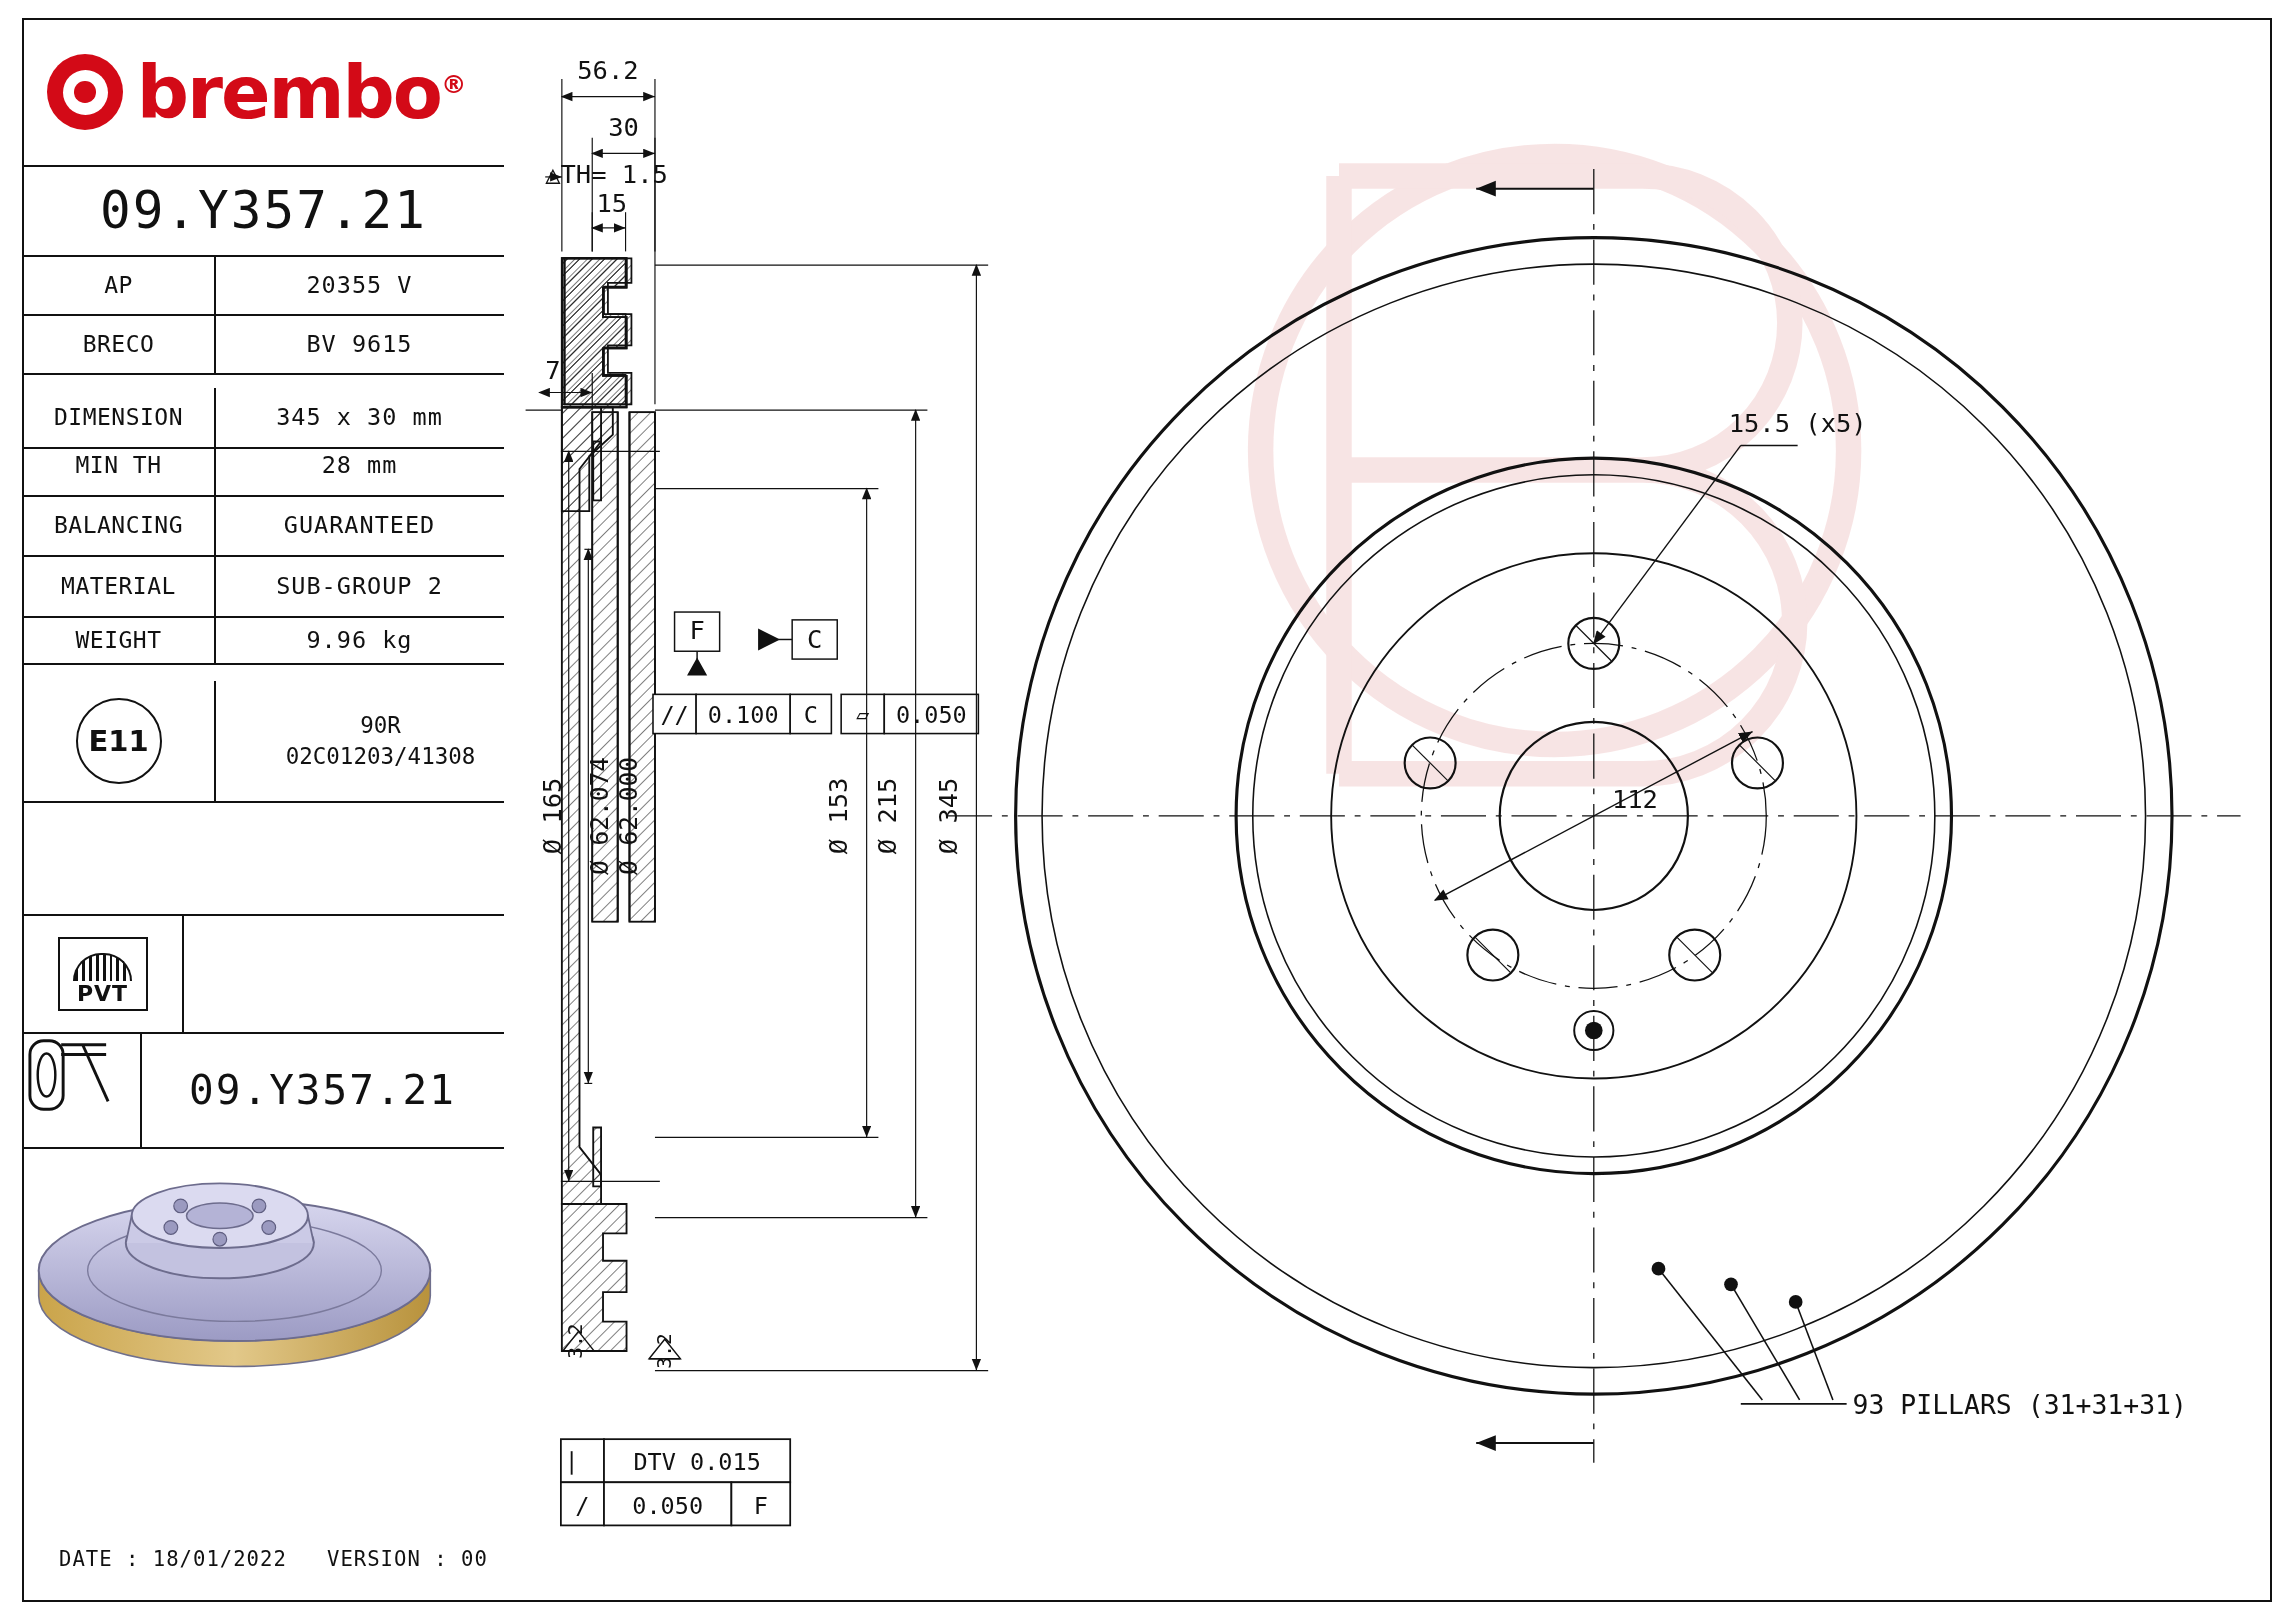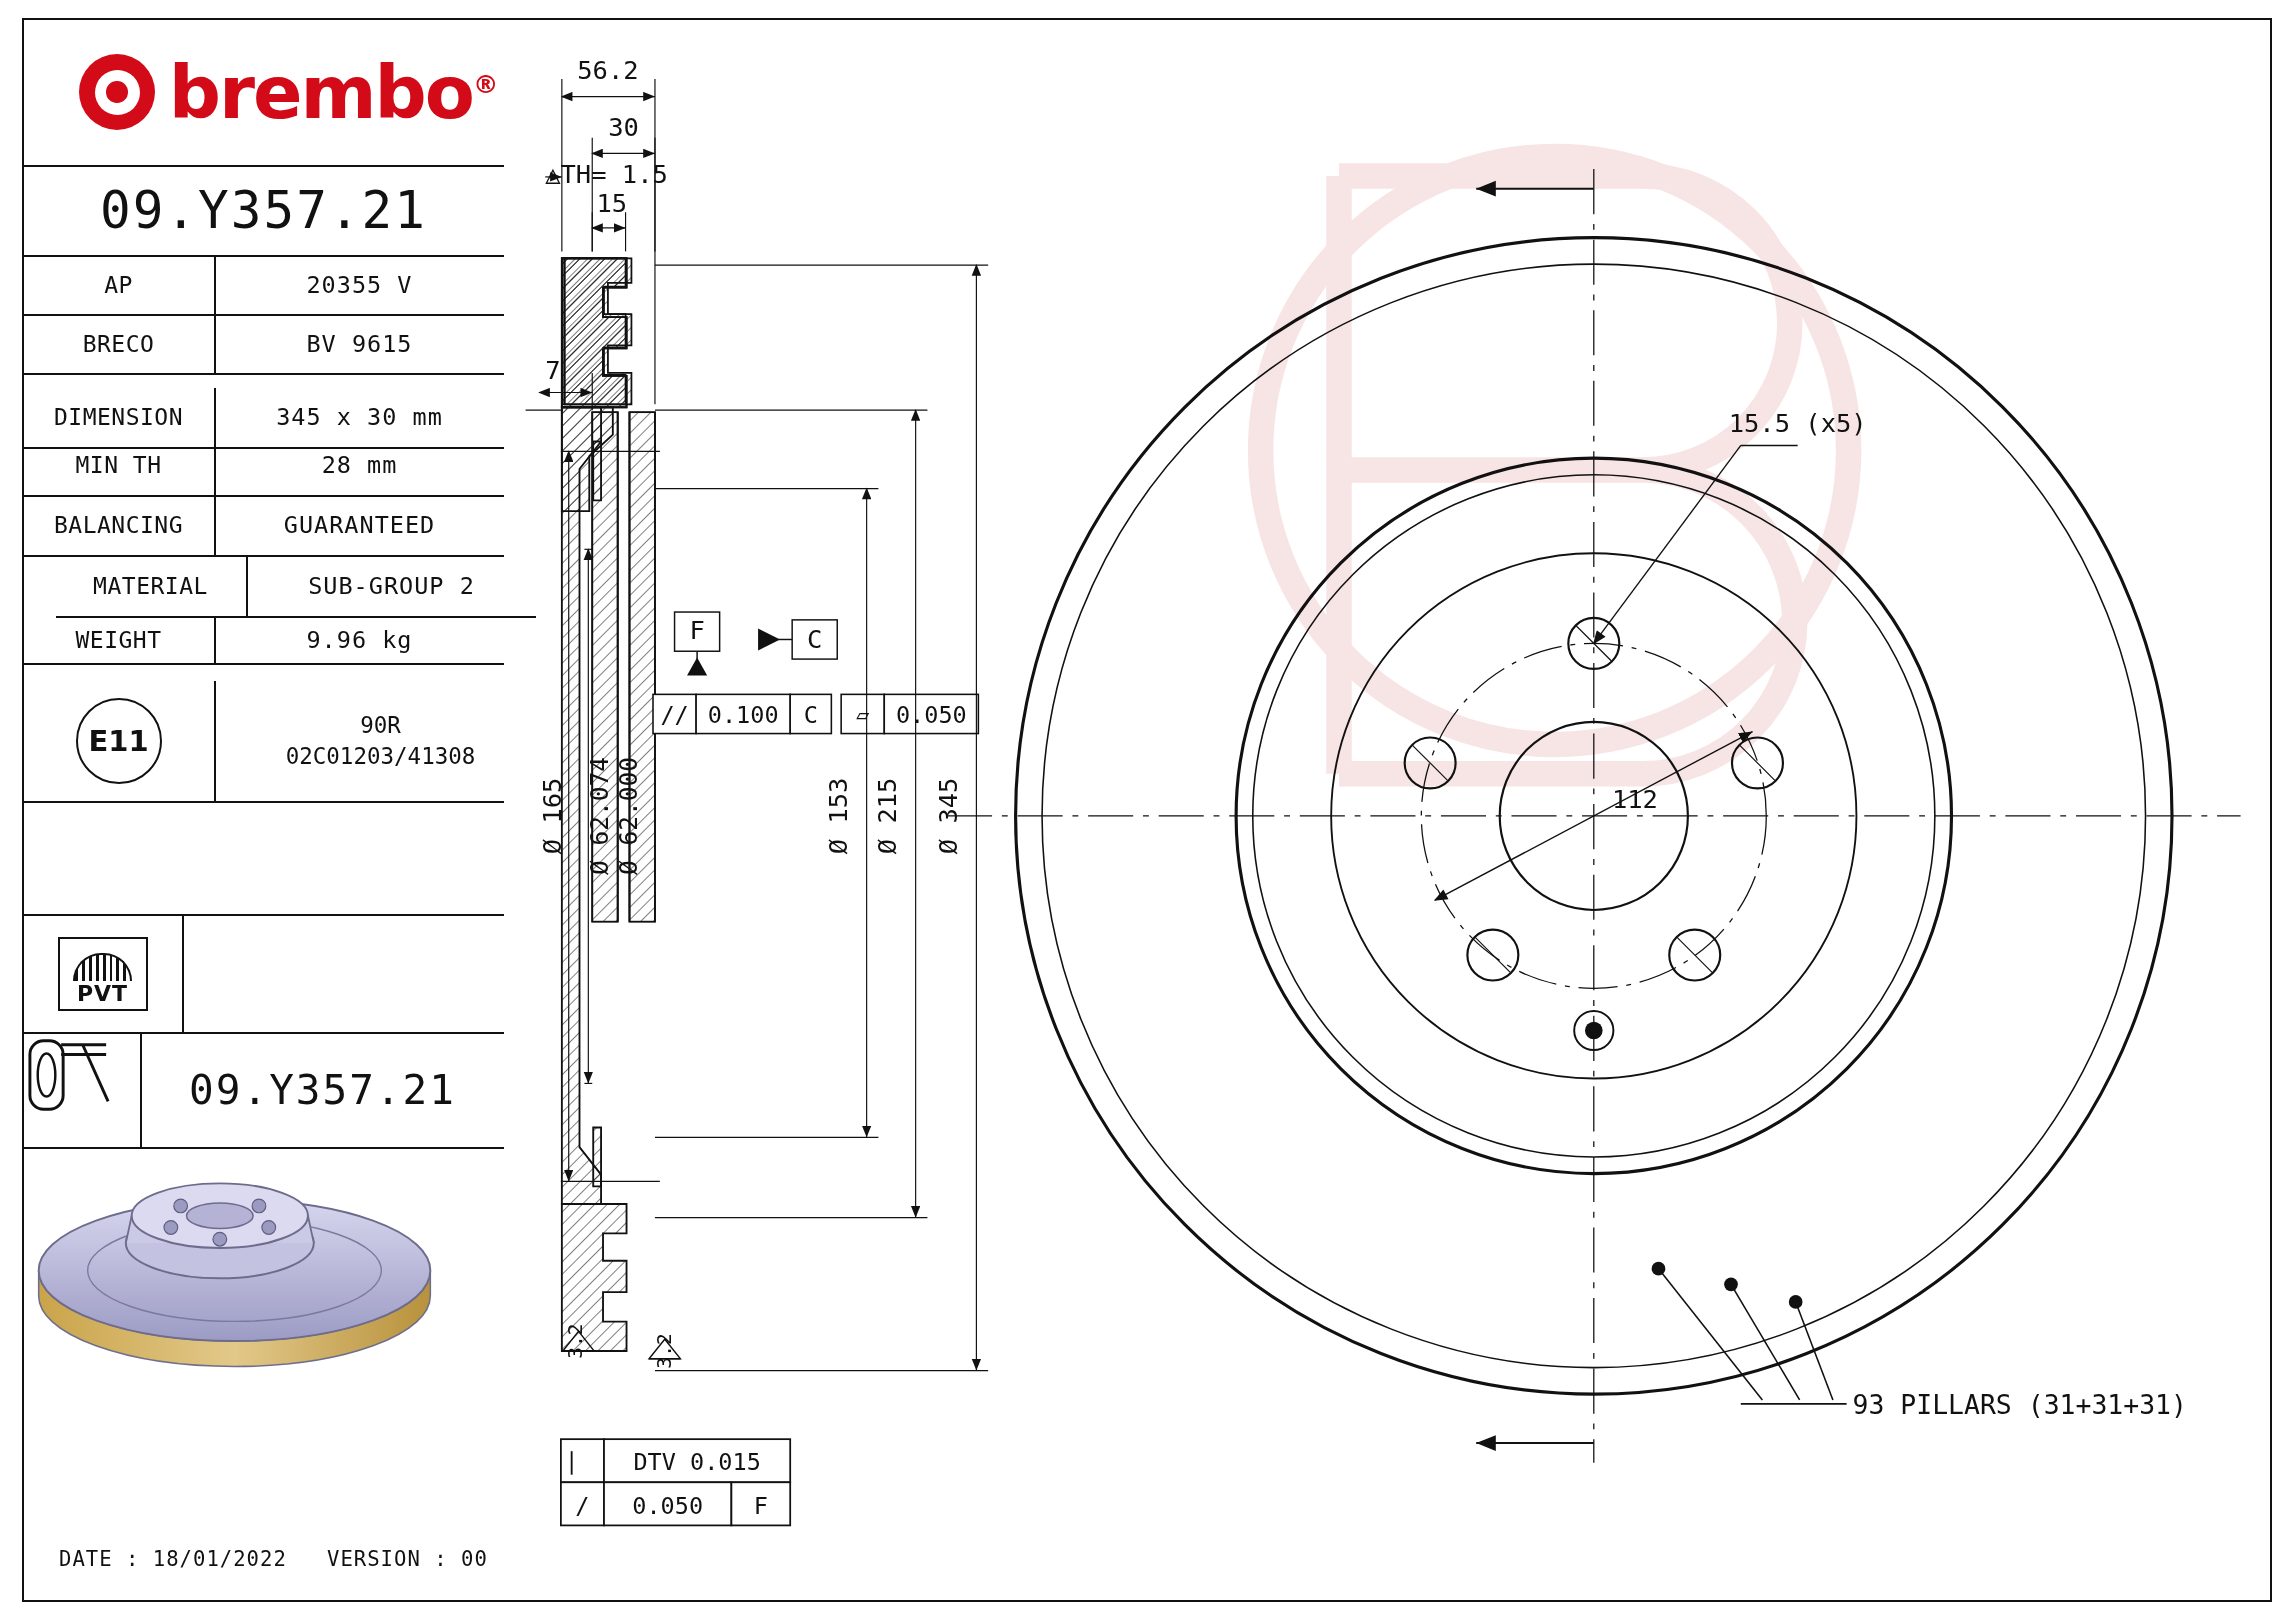--- a/index.html
+++ b/index.html
@@ -6,21 +6,21 @@
   body{width:2293px;height:1621px;font-family:"DejaVu Sans Mono",monospace;color:#111;overflow:hidden;}
   .sheet{position:relative;width:2293px;height:1621px;background:#fff;box-sizing:border-box;}
   .frame{position:absolute;left:21.6px;top:17.6px;width:2250px;height:1584px;border:2.9px solid #111;box-sizing:border-box;}
 
   
   .table{position:absolute;left:23.5px;top:19.6px;width:480px;height:1519px;box-sizing:border-box;}
   .row{position:absolute;left:0;border-bottom:2px solid #111;box-sizing:border-box;width:480px;display:flex;align-items:center;}
   .cell-l{width:192px;height:100%;display:flex;align-items:center;justify-content:center;border-right:2px solid #111;box-sizing:border-box;font-size:23px;letter-spacing:0.5px;}
   .cell-r{flex:1;height:100%;display:flex;align-items:center;justify-content:center;box-sizing:border-box;font-size:23.5px;letter-spacing:1px;}
 
-  .logo-row{position:absolute;left:0;top:0;width:480px;height:147px;border-bottom:2px solid #111;display:flex;align-items:center;box-sizing:border-box;padding-left:32px;}
+  .logo-row{position:absolute;left:0;top:0;width:480px;height:147px;border-bottom:2px solid #111;display:flex;align-items:center;box-sizing:border-box;}
   .logo-mark{width:76px;height:76px;border-radius:50%;background:#d30a17;margin-left:23.5px;position:relative;flex:none;}
   .logo-mark:before{content:"";position:absolute;left:50%;top:50%;width:45px;height:45px;margin:-22.5px 0 0 -22.5px;border-radius:50%;background:#fff;}
   .logo-mark:after{content:"";position:absolute;left:50%;top:50%;width:21.6px;height:21.6px;margin:-10.8px 0 0 -10.8px;border-radius:50%;background:#d30a17;}
   .logo-text{font-family:"DejaVu Sans",sans-serif;font-weight:bold;font-size:73px;color:#d30a17;letter-spacing:-2px;margin-left:13.7px;line-height:1;}
   .logo-reg{font-size:25.5px;vertical-align:super;}
 
   .code-row{position:absolute;left:0;top:147px;width:480px;height:90px;border-bottom:2px solid #111;display:flex;align-items:center;justify-content:center;box-sizing:border-box;}
   .code-row span{font-size:51px;letter-spacing:2px;}
 
   .ece-row{position:absolute;left:0;width:480px;border-bottom:2px solid #111;box-sizing:border-box;display:flex;align-items:center;gap:42px;}
@@ -81,21 +81,21 @@
       <div class="cell-r">345 x 30 mm</div>
     </div>
     <div class="row" style="top:416px;height:61px;">
       <div class="cell-l">MIN TH</div>
       <div class="cell-r">28 mm</div>
     </div>
     <div class="row" style="top:476px;height:61px;">
       <div class="cell-l">BALANCING</div>
       <div class="cell-r">GUARANTEED</div>
     </div>
-    <div class="row" style="top:537px;height:61px;margin-left:32px;">
+    <div class="row" style="top:537px;height:61px;">
       <div class="cell-l">MATERIAL</div>
       <div class="cell-r">SUB-GROUP 2</div>
     </div>
     <div class="row" style="top:598px;height:47px;">
       <div class="cell-l">WEIGHT</div>
       <div class="cell-r">9.96 kg</div>
     </div>
 
     <div class="ece-row" style="top:661px;height:122px;">
       <div class="ece-left">

